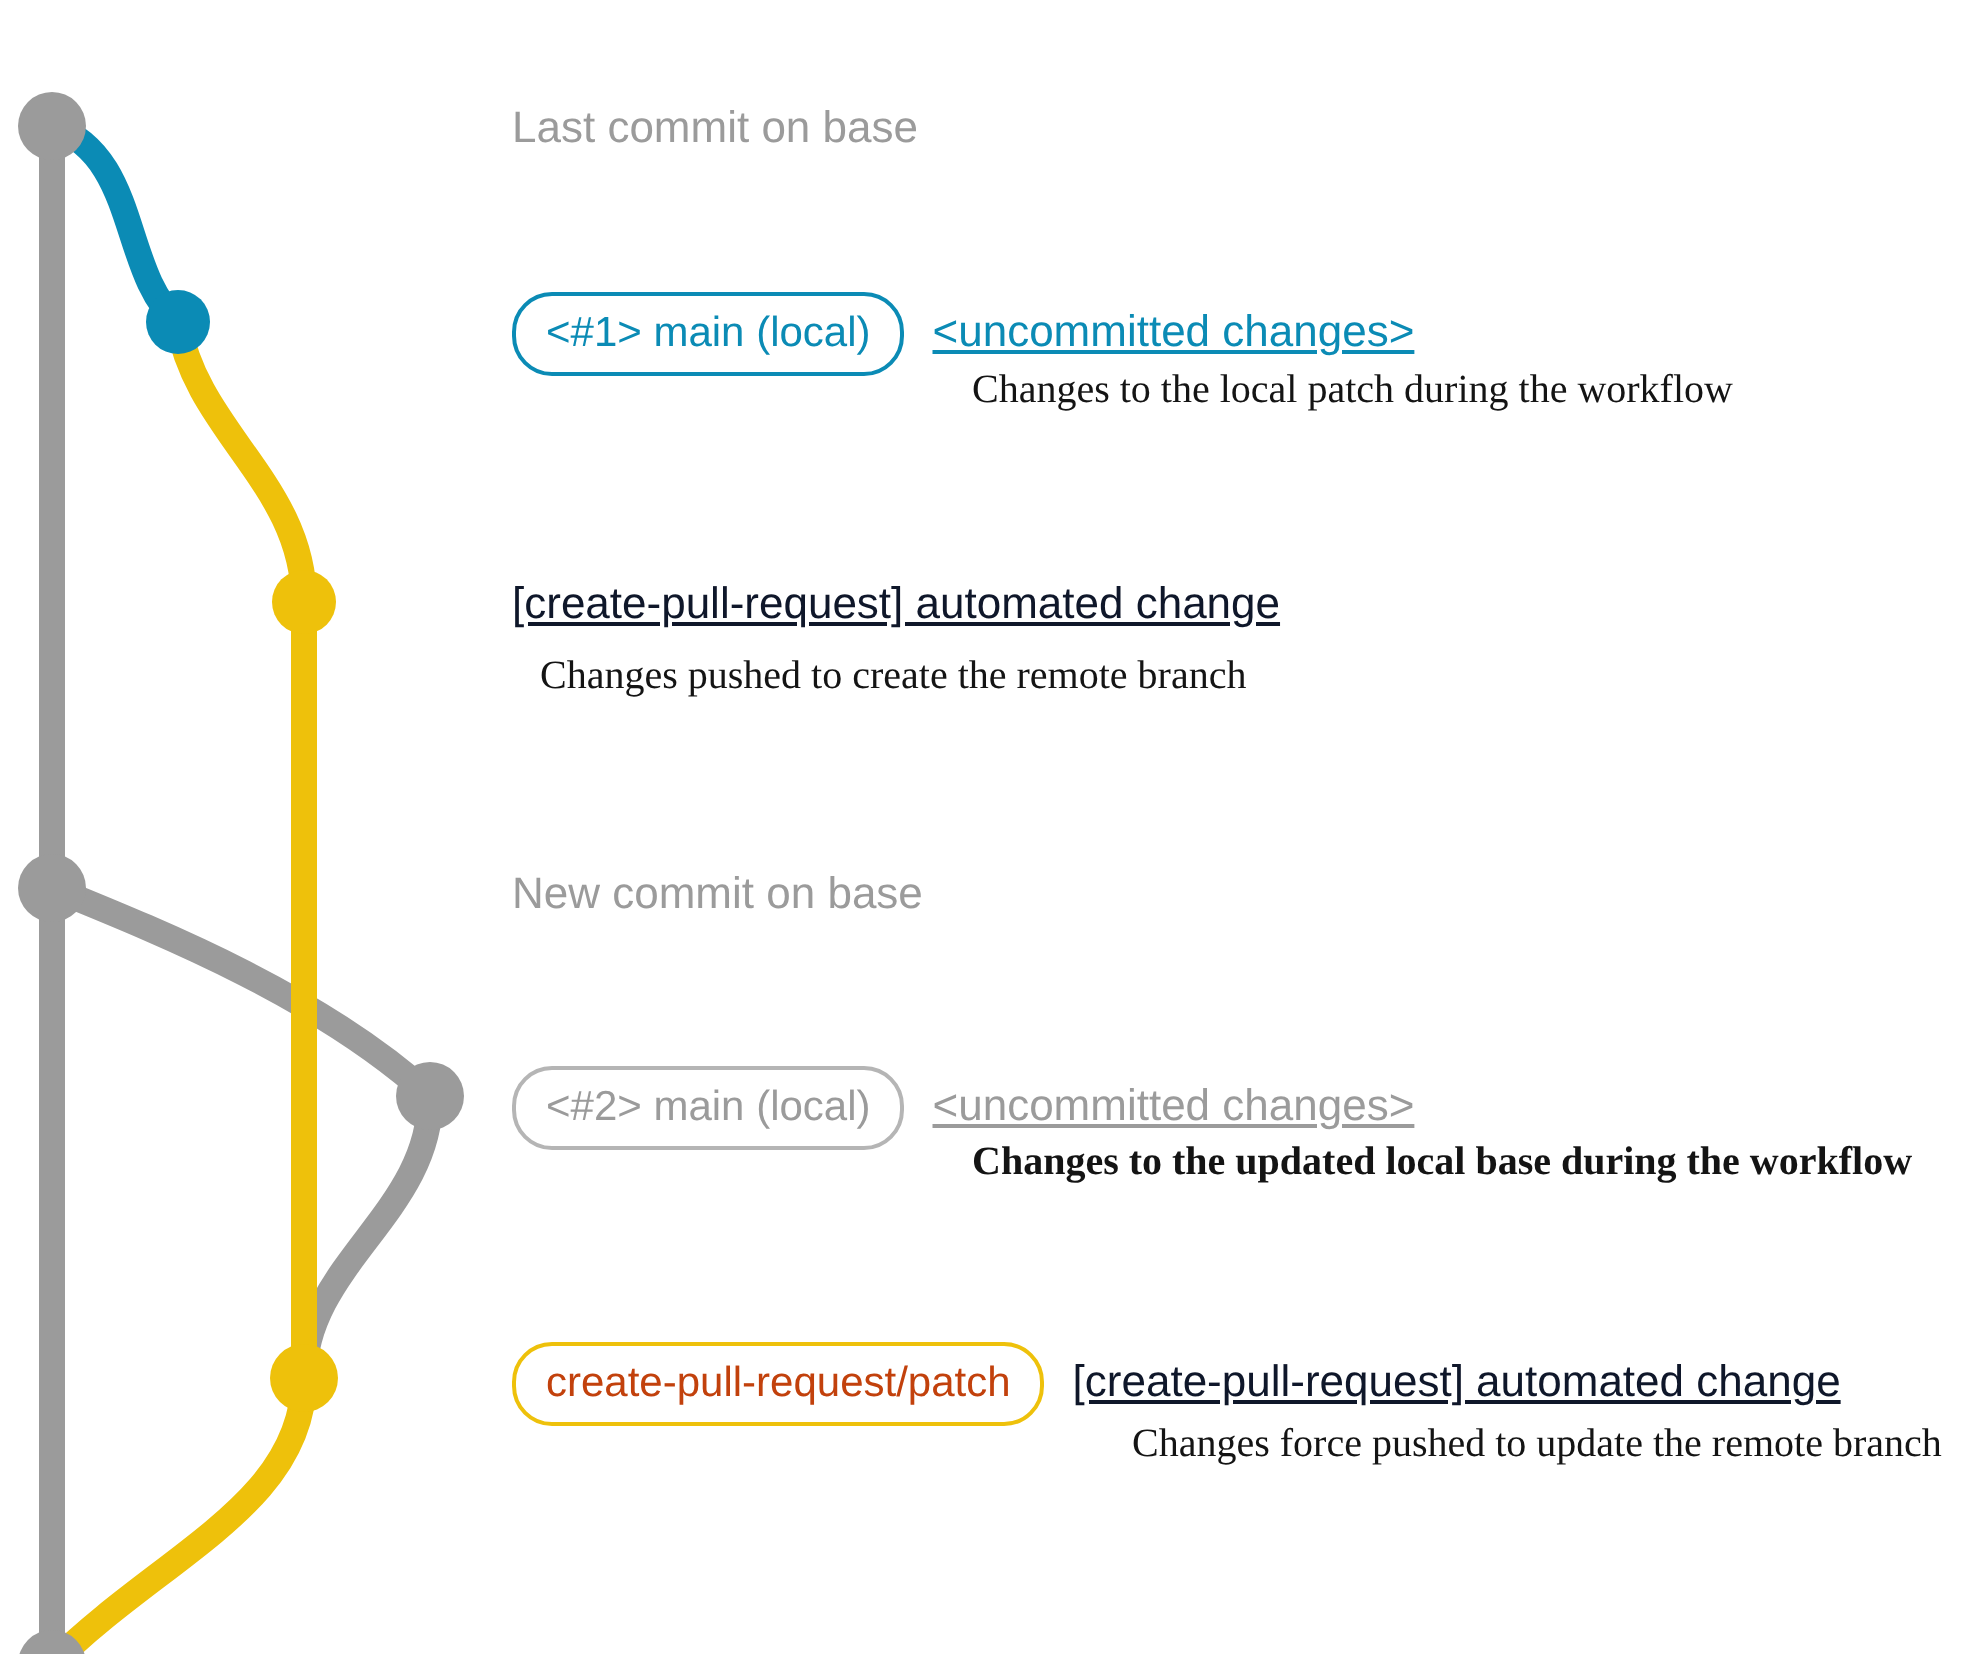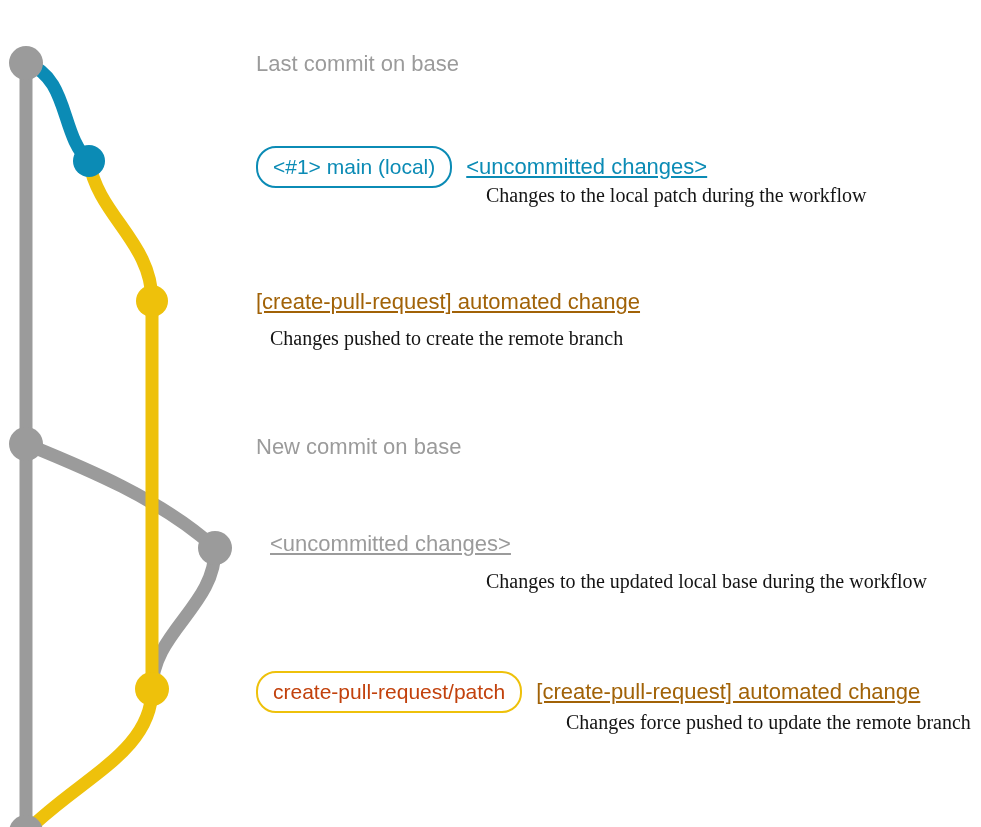--- a/index.html
+++ b/index.html
@@ -66,21 +66,21 @@
     border-color: #b5b5b5;
     border-width: 2px;
   }
   .subject {
     font-size: 22px;
     line-height: 1;
     white-space: nowrap;
     text-decoration: underline;
   }
   .subject-blue { color: #0b8bb5; }
-  .subject-yellow { color: #a16207; }
+  .subject-yellow { color: #0f172a; }
   .subject-gray { color: #9b9b9b; }
   .plain-head {
     position: absolute;
     font-size: 22px;
     color: #9b9b9b;
     line-height: 1;
     white-space: nowrap;
   }
   .desc {
     position: absolute;
@@ -141,24 +141,25 @@
     <div class="desc" style="left:486px; top:149px;">Changes to the local patch during the workflow</div>
 
     <div class="row" style="left:256px; top:255px;">
       <span class="subject subject-yellow">[create-pull-request] automated change</span>
     </div>
     <div class="desc" style="left:270px; top:292px;">Changes pushed to create the remote branch</div>
 
     <div class="plain-head" style="left:256px; top:400px;">New commit on base</div>
 
     <div class="row" style="left:256px; top:497px;">
+      <span class="badge badge-gray">&lt;#2&gt; main (local)</span>
       <span class="gap"></span>
       <span class="subject subject-gray">&lt;uncommitted changes&gt;</span>
     </div>
-    <div class="desc" style="left:486px; top:535px;">Changes to the updated local base during the workflow</div>
+    <div class="desc" style="left:486px; top:535px;font-weight:bold;">Changes to the updated local base during the workflow</div>
 
     <div class="row" style="left:256px; top:635px;">
       <span class="badge badge-yellow">create-pull-request/patch</span>
       <span class="gap"></span>
       <span class="subject subject-yellow">[create-pull-request] automated change</span>
     </div>
     <div class="desc" style="left:566px; top:676px;">Changes force pushed to update the remote branch</div>
 
     <div class="row" style="left:256px; top:781px;">
       <span class="gap"></span>

